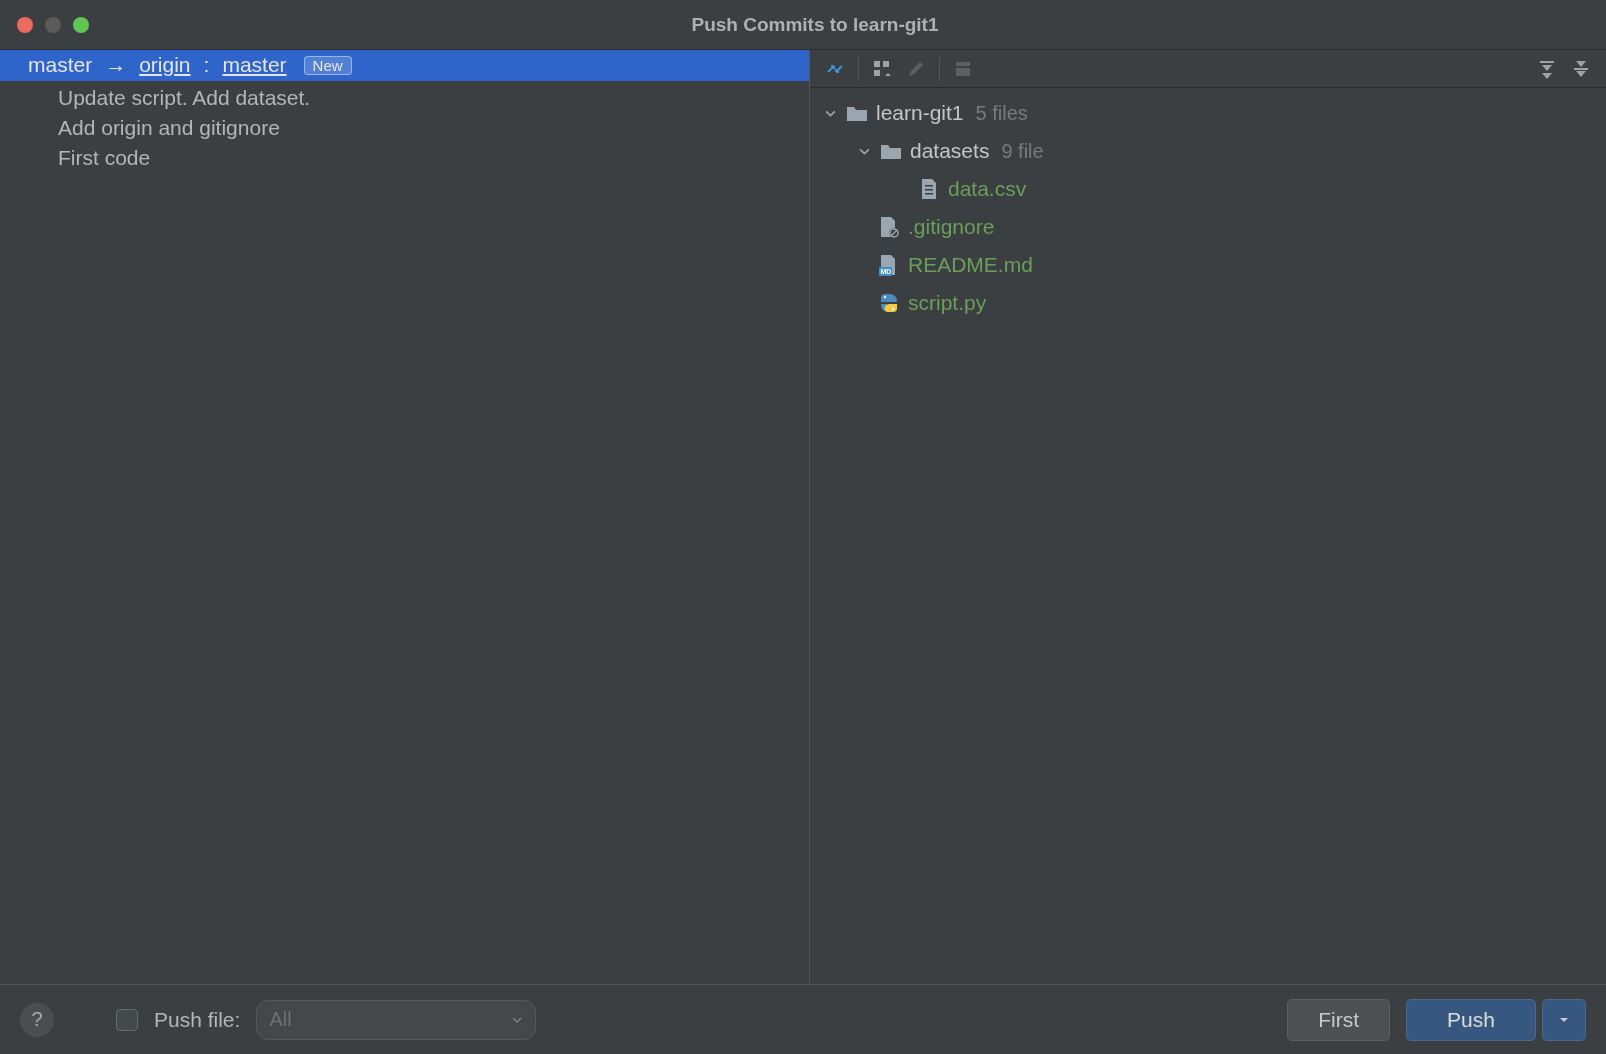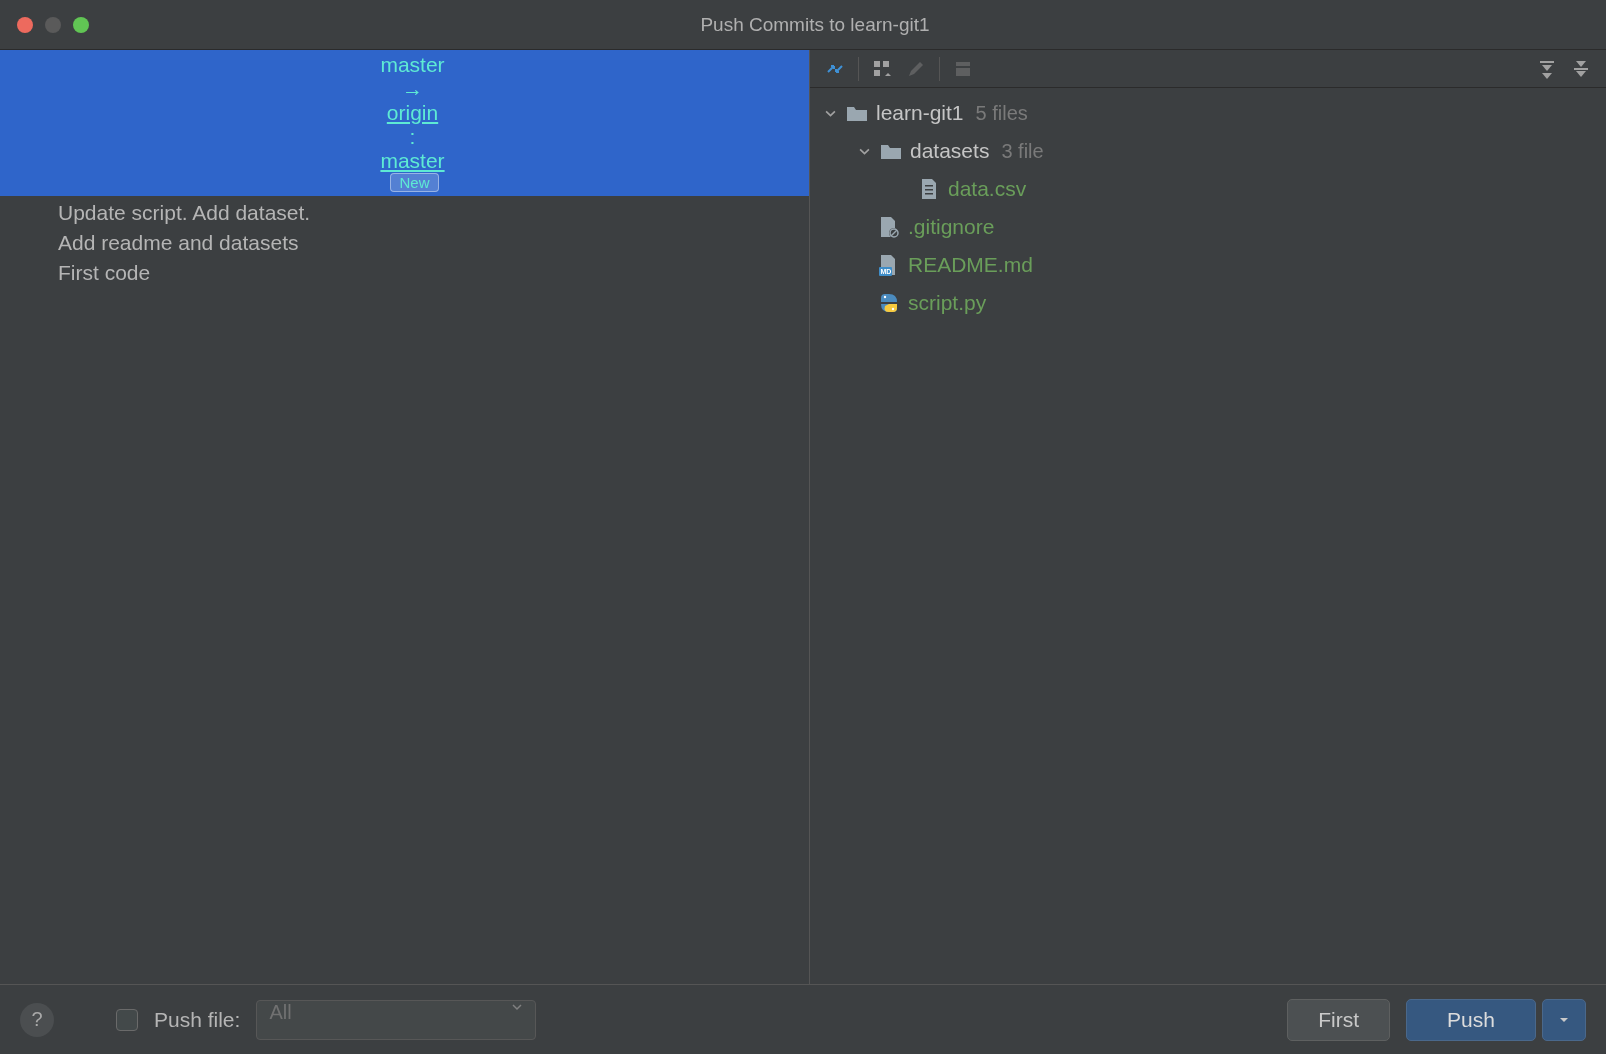--- a/index.html
+++ b/index.html
@@ -29,45 +29,44 @@
     left: 17px;
     top: 17px;
   }
   .tl { width: 16px; height: 16px; border-radius: 50%; }
   .tl.red { background: #ed6a5e; }
   .tl.gray { background: #5a5a5a; }
   .tl.green { background: #61c554; }
   .titlebar-title {
     margin: 0 auto;
     color: #b0b0b0;
-    font-weight: 400;
+    font-weight: 700;
     font-size: 19px;
     padding-left: 24px;
   }
   .main {
     flex: 1;
     display: flex;
     overflow: hidden;
   }
   .left-pane {
     width: 810px;
     background: #3c3f41;
     display: flex;
     flex-direction: column;
     border-right: 1px solid #555;
   }
   .branch-row {
     background: #2f65ca;
-    color: #5eead4;
+    color: #e5e5e5;
     padding: 3px 12px 4px 28px;
     display: flex;
     align-items: center;
-    gap: 0;
+    gap: 13px;
     font-size: 21px;
-    flex-direction: column;
   }
   .branch-row .link { text-decoration: underline; cursor: pointer; }
   .new-badge {
     background: rgba(255,255,255,0.18);
     border: 1px solid rgba(255,255,255,0.4);
     border-radius: 4px;
     font-size: 15px;
     padding: 0px 8px;
     margin-left: 4px;
   }
@@ -151,24 +150,24 @@
     width: 22px; height: 22px;
     border: 1px solid #6a6a6a;
     border-radius: 4px;
     background: #43494a;
     cursor: pointer;
   }
   .push-tags-label { color: #b5b5b5; font-size: 21px; }
   .combo {
     width: 280px; height: 40px;
     border: 1px solid #5a5a5a;
-    border-radius: 4px;
+    border-radius: 12px;
     background: #45494a;
     color: #777;
-    display: flex; align-items: flex-start;
+    display: flex; align-items: center;
     padding: 0 12px;
     gap: 8px;
     font-size: 20px;
     opacity: 0.9;
     cursor: pointer;
   }
   .combo .chev { margin-left: auto; color: #888; }
   .footer-spacer { flex: 1; }
   .btn {
     height: 42px;
@@ -215,21 +214,21 @@
     <div class="branch-row">
       <span>master</span>
       <span>→</span>
       <span class="link">origin</span>
       <span>:</span>
       <span class="link">master</span>
       <span class="new-badge">New</span>
     </div>
     <div class="commit-list">
       <div class="commit-item">Update script. Add dataset.</div>
-      <div class="commit-item">Add readme and datasets</div>
+      <div class="commit-item">Add origin and gitignore</div>
       <div class="commit-item">First code</div>
     </div>
   </div>
 
   <div class="right-pane">
     <div class="toolbar">
       <div class="tbar-btn">
         <svg width="20" height="20" viewBox="0 0 20 20">
             <path d="M3 13 L9 7 M9 7 L6 7 M9 7 L9 10" stroke="#3f91d6" stroke-width="2" fill="none"></path>
             <path d="M17 7 L11 13 M11 13 L14 13 M11 13 L11 10" stroke="#3f91d6" stroke-width="2" fill="none"></path>
@@ -295,21 +294,21 @@
           <svg viewBox="0 0 10 10">
               <path d="M1 3 L5 7 L9 3" stroke="#a1a1a1" stroke-width="1.5" fill="none"></path>
             </svg>
         </span>
         <span class="icon-slot">
           <svg width="22" height="18" viewBox="0 0 22 18">
               <path d="M1 3 L8 3 L10 6 L21 6 L21 17 L1 17 Z" fill="#9aa7b0"></path>
             </svg>
         </span>
         <span class="folder-name">datasets</span>
-        <span class="file-count">3 file</span>
+        <span class="file-count">9 file</span>
       </div>
 
       <div class="tree-row indent-2" style="padding-left:108px">
         <span class="icon-slot">
           <svg width="18" height="22" viewBox="0 0 18 22">
               <path d="M2 1 L12 1 L16 5 L16 21 L2 21 Z" fill="#9aa7b0"></path>
               <rect x="5" y="7" width="8" height="1.5" fill="#3c3f41"></rect>
               <rect x="5" y="11" width="8" height="1.5" fill="#3c3f41"></rect>
               <rect x="5" y="15" width="8" height="1.5" fill="#3c3f41"></rect>
             </svg>

